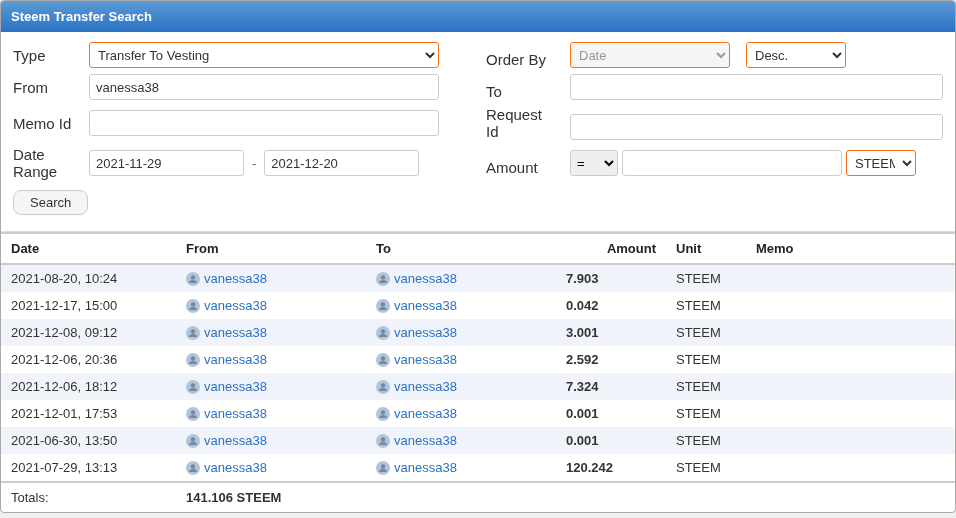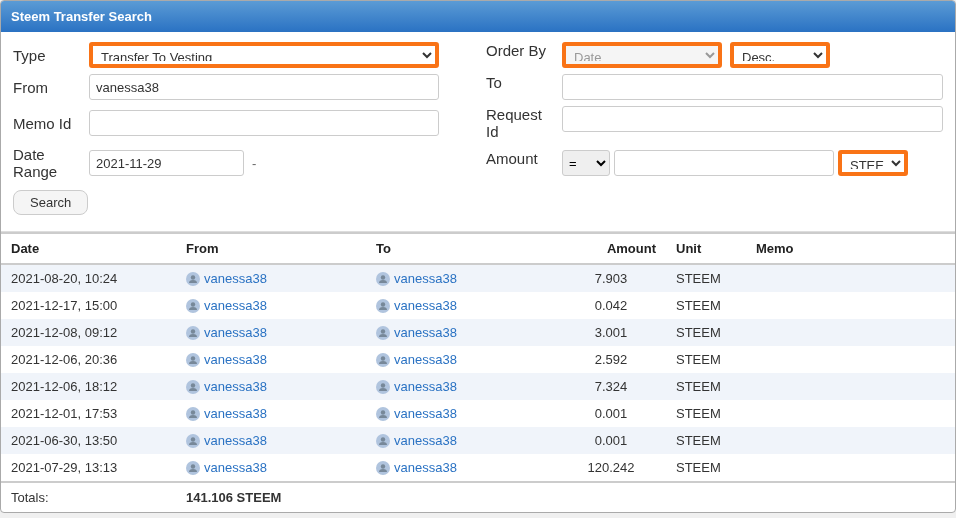--- a/index.html
+++ b/index.html
@@ -50,42 +50,42 @@
       background: #fff;
       color: #333;
     }
 
     .form-input.disabled {
       background: #f5f5f5;
       color: #999;
     }
 
     .form-select {
-      border: 4px solid #f97316;
+      border: 1px solid #f97316;
       border-radius: 3px;
       padding: 3px 4px;
       font-size: 13px;
       height: 26px;
       background: #fff;
       color: #333;
       cursor: pointer;
     }
 
     .left-half {
       display: flex;
       flex: 1;
       align-items: center;
       gap: 8px;
     }
 
     .right-half {
       display: flex;
       flex: 1;
-      align-items: flex-start;
-      gap: 8px;
+      align-items: flex-end;
+      gap: 16px;
       margin-left: 8px;
     }
 
     .separator {
       color: #666;
     }
 
     .search-btn {
       background: #f5f5f5;
       border: 1px solid #ccc;
@@ -129,21 +129,21 @@
     tbody tr:nth-child(even) {
       background: #fff;
     }
 
     tbody td {
       padding: 6px 10px;
       font-size: 13px;
       color: #333;
     }
 
-    tbody td.right { text-align: center; }
+    tbody td.right { text-align: left; font-weight: bold; }
 
     .user-link {
       color: #2a72c3;
       text-decoration: none;
       display: flex;
       align-items: center;
       gap: 4px;
     }
 
     .user-icon {
@@ -233,20 +233,21 @@
         <span class="form-label">Request Id</span>
         <input class="form-input" style="flex: 1 1 0%;" type="text" value="">
       </div>
     </div>
 
     <div class="form-row">
       <div class="left-half">
         <span class="form-label">Date Range</span>
         <input class="form-input" style="width: 155px;" type="text" value="2021-11-29">
         <span class="separator">-</span>
+        <input class="form-input" style="width: 155px;" type="text" value="2021-12-20">
       </div>
       <div class="right-half">
         <span class="form-label">Amount</span>
         <div class="amount-row-inputs">
           <select class="amount-eq-select">
             <option>=</option>
           </select>
           <input class="form-input" style="width: 220px;" type="text" value="">
           <select class="form-select" style="width:70px;">
             <option>STEEM</option>

